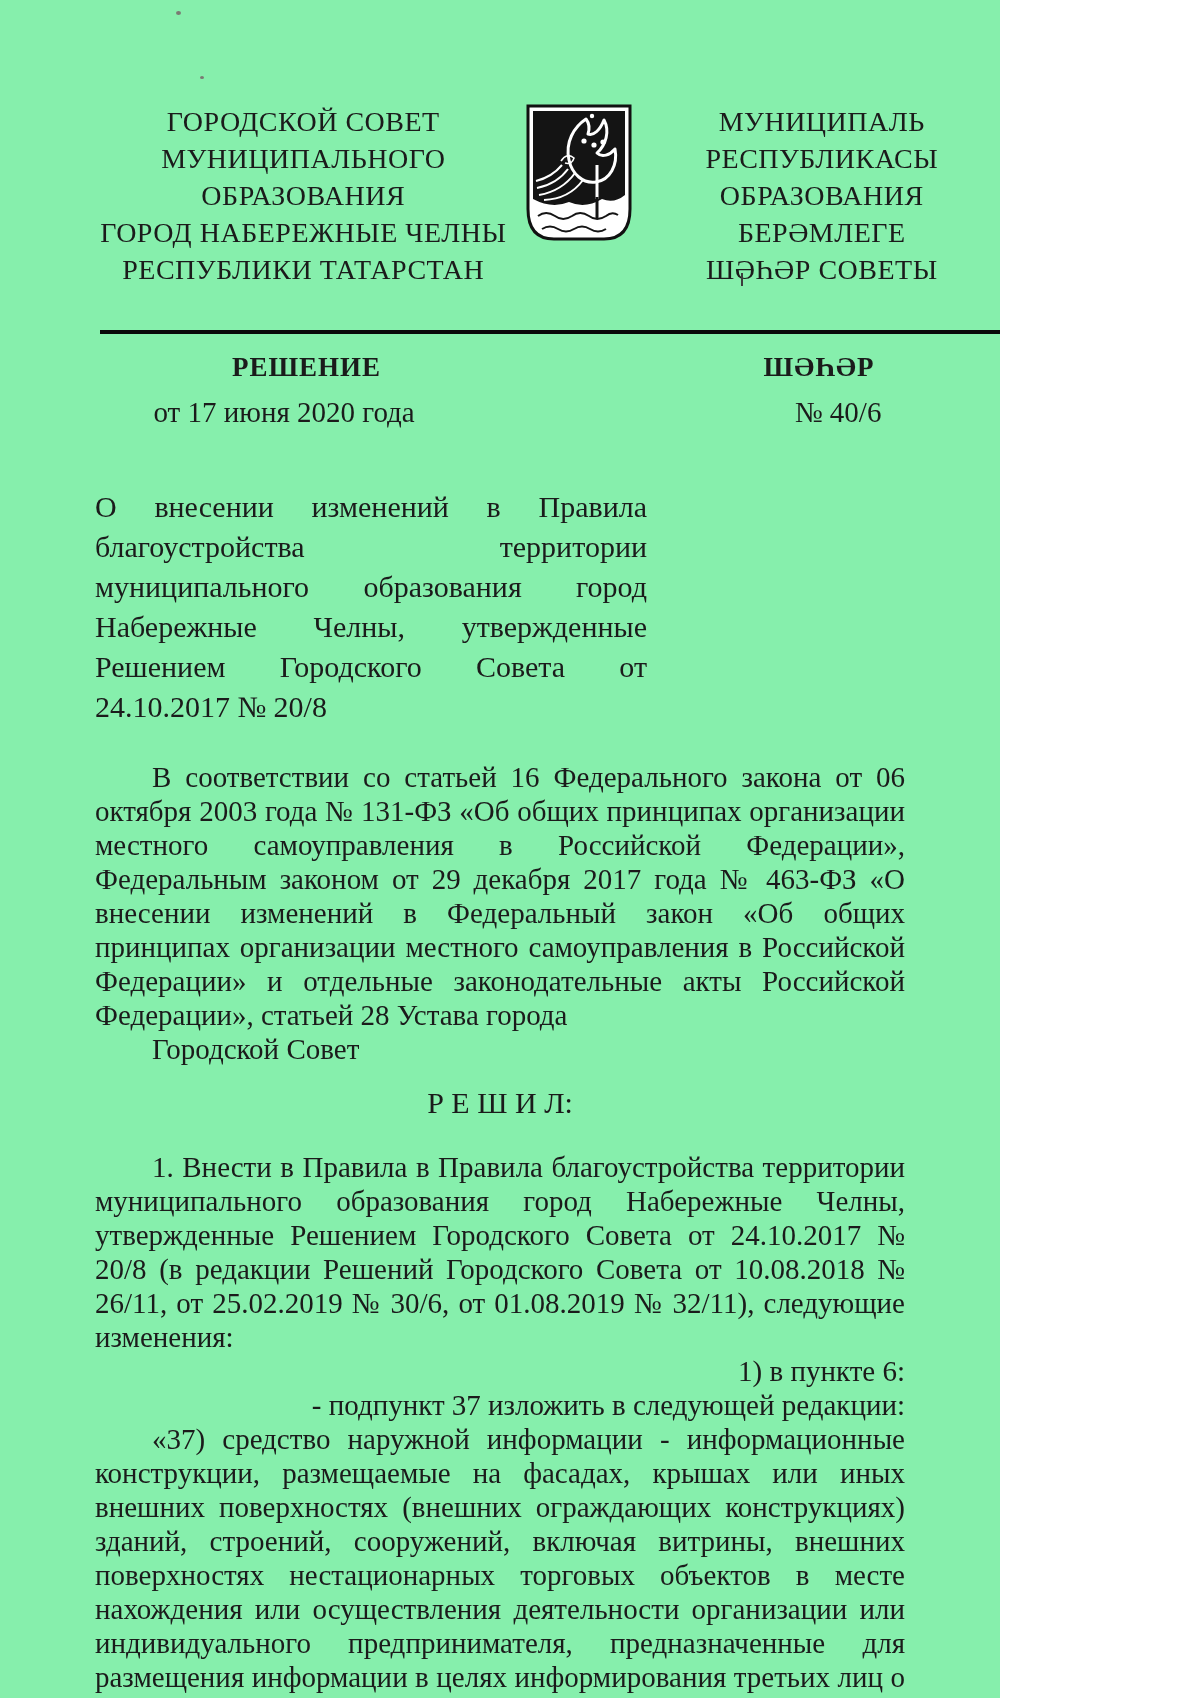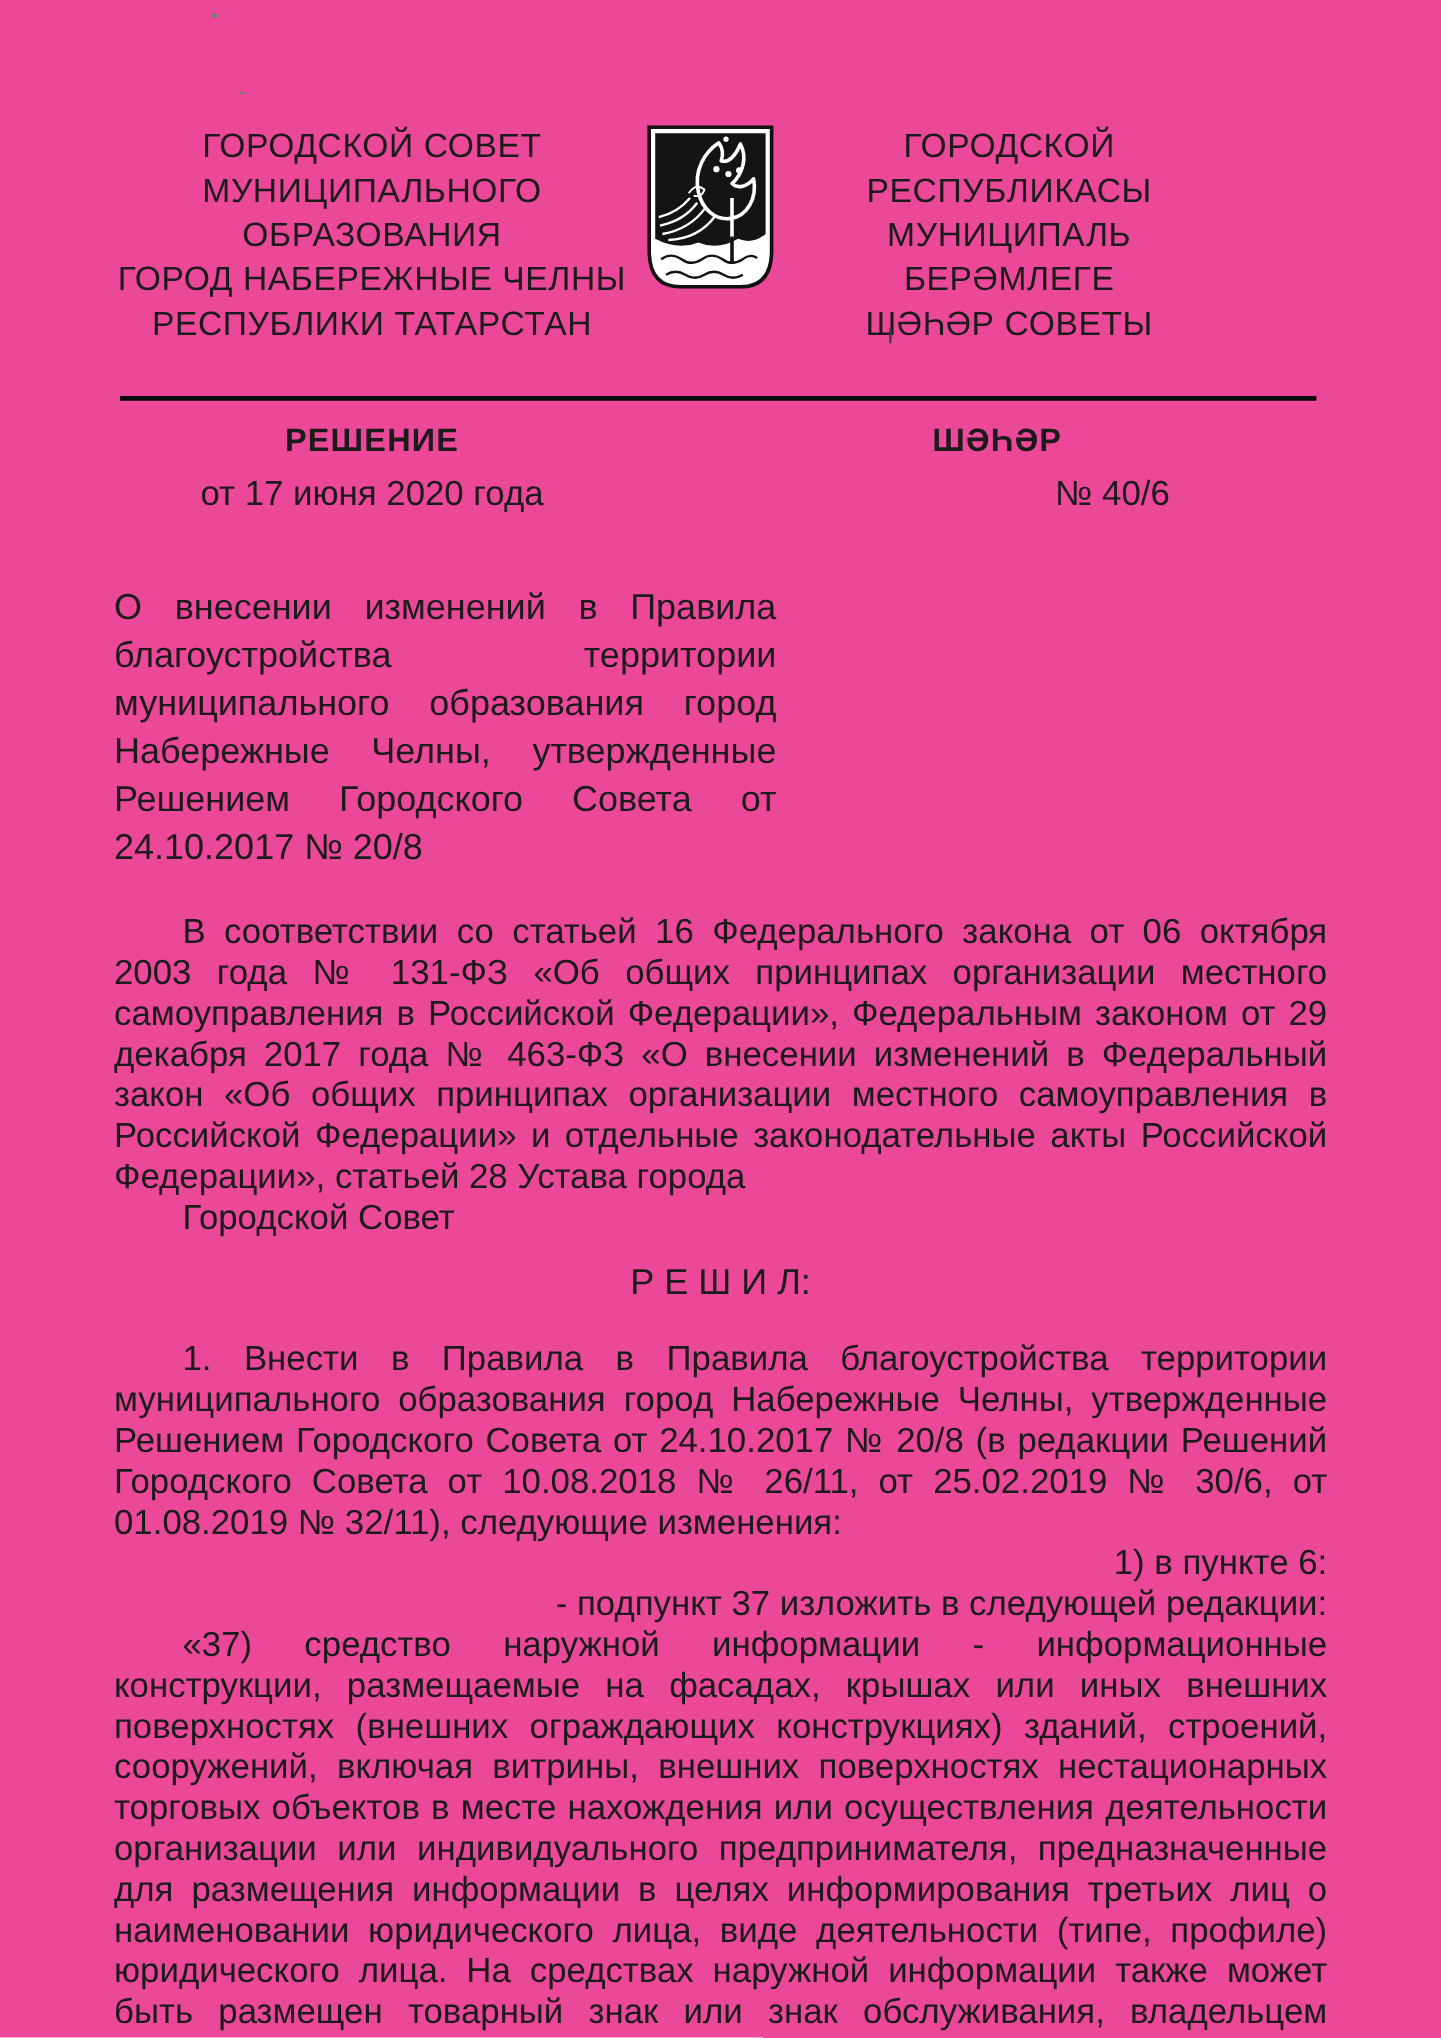--- a/index.html
+++ b/index.html
@@ -1,21 +1,21 @@
 <!DOCTYPE html>
 <html><head>
 <meta charset="utf-8">
 <style>
   html,body{margin:0;padding:0;background:#ffffff;}
   .page{
     position:relative;
-    width:1201px;height:1698px;
-    background:#ec4899;
+    width:1000px;height:1698px;
+    background:#86efac;
     color:#1b1b1b;
-    font-family:Liberation Sans, sans-serif;
+    font-family:Liberation Serif, serif;
     overflow:hidden;
   }
   
   .letterhead{
     display:flex;
     align-items:flex-start;
     padding:103px 0 0 95px;
   }
   .org-left{
     width:430px;
@@ -134,22 +134,22 @@
         <path d="M12,78 Q28,74 38,62" fill="none" stroke="#ffffff" stroke-width="2"></path>
         <path d="M20,97 Q45,96 59,77" fill="none" stroke="#ffffff" stroke-width="2"></path>
         <path d="M37,58 q6,-9 13,-3 q-2,7 -9,5" fill="none" stroke="#ffffff" stroke-width="1.6"></path>
 
         <path d="M14,113 q8,-6 17,0 q8,6 17,0 q8,-6 17,0 q8,6 17,0 q6,-5 12,-1" fill="none" stroke="#141414" stroke-width="2"></path>
         <path d="M18,126 q8,-5 16,0 q8,5 16,0 q8,-5 16,0 q8,5 16,0" fill="none" stroke="#141414" stroke-width="2"></path>
       </svg>
     </div>
 
     <div class="org-right">
-      <div>ГОРОДСКОЙ РЕСПУБЛИКАСЫ</div>
-      <div>МУНИЦИПАЛЬ БЕРӘМЛЕГЕ</div>
+      <div>МУНИЦИПАЛЬ РЕСПУБЛИКАСЫ</div>
+      <div>ОБРАЗОВАНИЯ БЕРӘМЛЕГЕ</div>
       <div>ШӘҺӘР СОВЕТЫ</div>
     </div>
   </div>
 
   <div class="divider"></div>
 
   <div class="meta-row types">
     <div class="meta-left doc-type">РЕШЕНИЕ</div>
     <div class="meta-mid"></div>
     <div class="meta-right doc-type">ШӘҺӘР</div>

